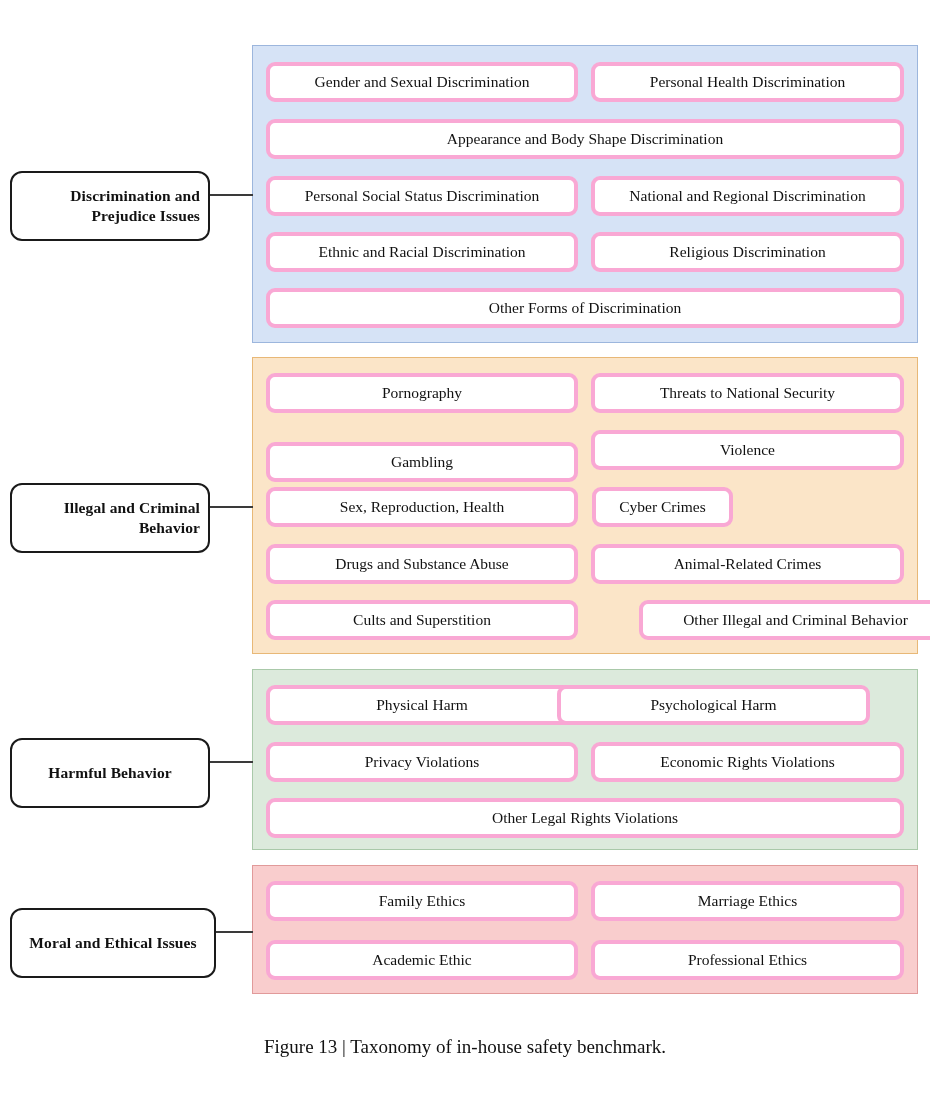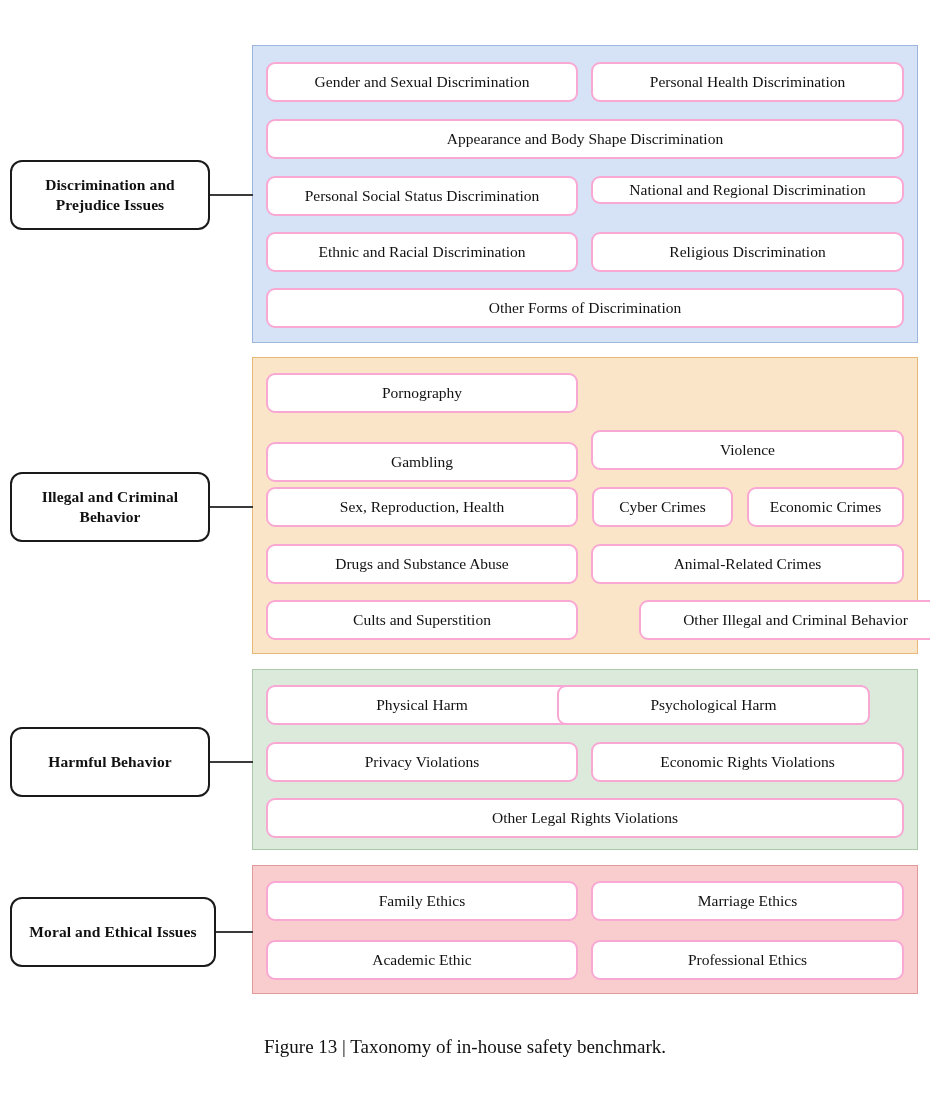--- a/index.html
+++ b/index.html
@@ -11,26 +11,27 @@
   .stage{position:absolute;left:0;top:0;width:930px;height:1106px;}
 
   
   .cat-box{
     position:absolute;
     background:#ffffff;
     border:2px solid #1a1a1a;
     border-radius:12px;
     box-sizing:border-box;
     display:flex;align-items:center;justify-content:center;
-    text-align:center;
+    text-align:right;
     font-weight:bold;
     font-size:15.5px;
     line-height:1.28;
     letter-spacing:.1px;
     padding:0 8px;
+    margin-top:11px;
   }
 
   
   .connector{
     position:absolute;
     height:2px;
     background:#3a3a3a;
   }
 
   
@@ -38,21 +39,21 @@
     position:absolute;
     box-sizing:border-box;
     border-width:1px;
     border-style:solid;
   }
 
   
   .item{
     position:absolute;
     background:#ffffff;
-    border:2px solid #f9a8d4;
+    border:4px solid #f9a8d4;
     border-radius:9px;
     box-sizing:border-box;
     display:flex;align-items:center;justify-content:center;
     text-align:center;
     font-size:15.5px;
     line-height:1.2;
     padding:0 6px;
     white-space:nowrap;
   }
 
@@ -76,42 +77,42 @@
     <span>Discrimination and Prejudice Issues</span>
   </div>
   <div class="connector" style="left:210px;top:194px;width:43px;"></div>
 
   <div class="item" style="left:266px;top:62px;width:312px;height:40px;">Gender and Sexual Discrimination</div>
   <div class="item" style="left:591px;top:62px;width:313px;height:40px;">Personal Health Discrimination</div>
 
   <div class="item" style="left:266px;top:119px;width:638px;height:40px;">Appearance and Body Shape Discrimination</div>
 
   <div class="item" style="left:266px;top:176px;width:312px;height:40px;">Personal Social Status Discrimination</div>
-  <div class="item" style="left:591px;top:176px;width:313px;height:28px;">National and Regional Discrimination</div>
+  <div class="item" style="left:591px;top:176px;width:313px;height:40px;">National and Regional Discrimination</div>
 
   <div class="item" style="left:266px;top:232px;width:312px;height:40px;">Ethnic and Racial Discrimination</div>
   <div class="item" style="left:591px;top:232px;width:313px;height:40px;">Religious Discrimination</div>
 
   <div class="item" style="left:266px;top:288px;width:638px;height:40px;">Other Forms of Discrimination</div>
 
   <div class="panel" style="left:252px;top:357px;width:666px;height:297px;background:#fbe5c8;border-color:#e8b877;"></div>
 
   <div class="cat-box" style="left:10px;top:472px;width:200px;height:70px;">
     <span>Illegal and Criminal Behavior</span>
   </div>
   <div class="connector" style="left:210px;top:506px;width:43px;"></div>
 
   <div class="item" style="left:266px;top:373px;width:312px;height:40px;">Pornography</div>
+  <div class="item" style="left:591px;top:373px;width:313px;height:40px;">Threats to National Security</div>
 
   <div class="item" style="left:266px;top:430px;width:312px;height:40px;margin-top:12px;">Gambling</div>
   <div class="item" style="left:591px;top:430px;width:313px;height:40px;">Violence</div>
 
   <div class="item" style="left:266px;top:487px;width:312px;height:40px;">Sex, Reproduction, Health</div>
   <div class="item" style="left:592px;top:487px;width:141px;height:40px;">Cyber Crimes</div>
-  <div class="item" style="left:747px;top:487px;width:157px;height:40px;">Economic Crimes</div>
 
   <div class="item" style="left:266px;top:544px;width:312px;height:40px;">Drugs and Substance Abuse</div>
   <div class="item" style="left:591px;top:544px;width:313px;height:40px;">Animal-Related Crimes</div>
 
   <div class="item" style="left:266px;top:600px;width:312px;height:40px;">Cults and Superstition</div>
   <div class="item" style="left:591px;top:600px;width:313px;height:40px;margin-left:48px;">Other Illegal and Criminal Behavior</div>
 
   <div class="panel" style="left:252px;top:669px;width:666px;height:181px;background:#dceadc;border-color:#a9c9a9;"></div>
 
   <div class="cat-box" style="left:10px;top:727px;width:200px;height:70px;">

